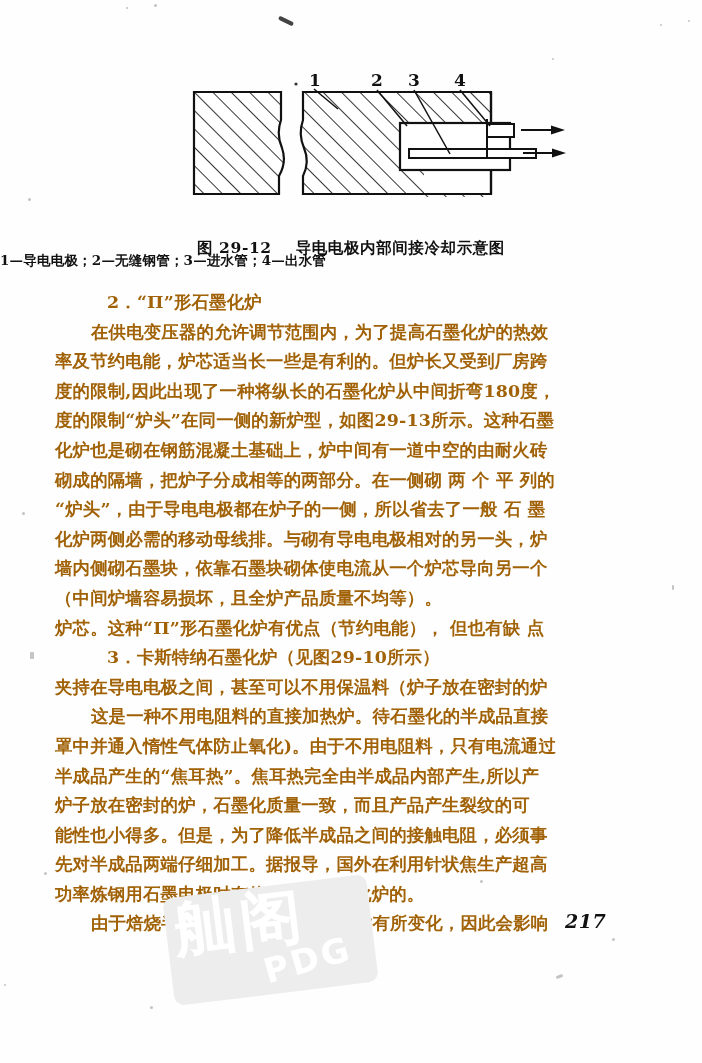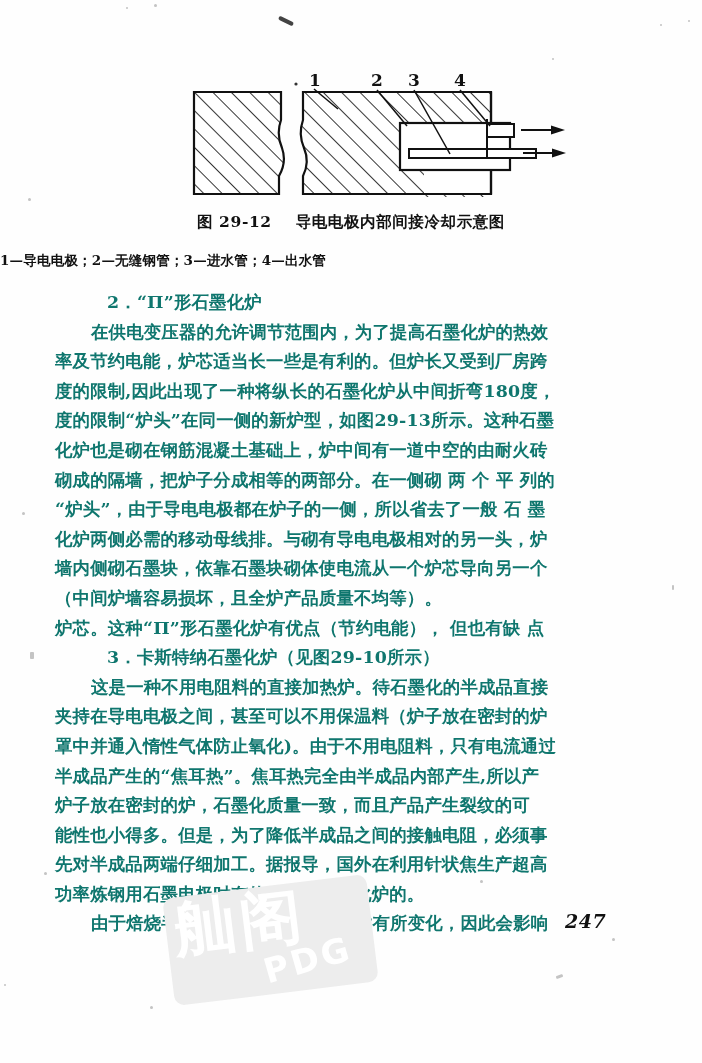--- a/index.html
+++ b/index.html
@@ -43,21 +43,21 @@
     top: 64px;
     width: 702px;
     height: 150px;
   }
   #figure-svg { display: block; }
 
   
   #caption-main {
     position: absolute;
     left: 0;
-    top: 212px;
+    top: 238px;
     width: 702px;
     text-align: center;
     font-family: "DejaVu Serif", "Liberation Serif", serif;
     font-weight: bold;
     font-size: 15.5px;
     letter-spacing: .6px;
     white-space: pre;
   }
   #caption-legend {
     position: absolute;
@@ -80,21 +80,21 @@
     width: 600px;
   }
   .line {
     font-family: "DejaVu Serif", "Liberation Serif", serif;
     font-weight: bold;
     font-size: 17.4px;
     line-height: 29.6px;
     height: 29.6px;
     letter-spacing: .2px;
     white-space: pre;
-    color: #0f766e;
+    color: #a16207;
   }
   .line.ind1 { padding-left: 52px; }
   .line.ind2 { padding-left: 36px; }
 
   
   #page-number {
     position: absolute;
     left: 565px;
     top: 910px;
     font-family: "DejaVu Serif", "Liberation Serif", serif;
@@ -245,31 +245,31 @@
       <div class="line">度的限制,因此出现了一种将纵长的石墨化炉从中间折弯180度，</div>
       <div class="line">度的限制“炉头”在同一侧的新炉型，如图29-13所示。这种石墨</div>
       <div class="line">化炉也是砌在钢筋混凝土基础上，炉中间有一道中空的由耐火砖</div>
       <div class="line">砌成的隔墙，把炉子分成相等的两部分。在一侧砌 两 个 平 列的</div>
       <div class="line">“炉头”，由于导电电极都在炉子的一侧，所以省去了一般 石 墨</div>
       <div class="line">化炉两侧必需的移动母线排。与砌有导电电极相对的另一头，炉</div>
       <div class="line">墙内侧砌石墨块，依靠石墨块砌体使电流从一个炉芯导向另一个</div>
       <div class="line">（中间炉墙容易损坏，且全炉产品质量不均等）。</div>
       <div class="line">炉芯。这种“Π”形石墨化炉有优点（节约电能）， 但也有缺 点</div>
       <div class="line ind1">3．卡斯特纳石墨化炉（见图29-10所示）</div>
+      <div class="line">夹持在导电电极之间，甚至可以不用保温料（炉子放在密封的炉</div>
       <div class="line ind2">这是一种不用电阻料的直接加热炉。待石墨化的半成品直接</div>
-      <div class="line">夹持在导电电极之间，甚至可以不用保温料（炉子放在密封的炉</div>
       <div class="line">罩中并通入惰性气体防止氧化)。由于不用电阻料，只有电流通过</div>
       <div class="line">半成品产生的“焦耳热”。焦耳热完全由半成品内部产生,所以产</div>
       <div class="line">炉子放在密封的炉，石墨化质量一致，而且产品产生裂纹的可</div>
       <div class="line">能性也小得多。但是，为了降低半成品之间的接触电阻，必须事</div>
       <div class="line">先对半成品两端仔细加工。据报导，国外在利用针状焦生产超高</div>
       <div class="line">功率炼钢用石墨电极时有使用这种石墨化炉的。</div>
       <div class="line ind2">由于焙烧半成品在石墨化过程中尺寸有所变化，因此会影响</div>
     </div>
 
   <div id="watermark">
     <div class="wm-glyphs">舢阁</div>
     <div class="wm-pdg">PDG</div>
   </div>
 
-  <div id="page-number">247</div>
+  <div id="page-number">217</div>
 
 </div>
 
 </body></html>

